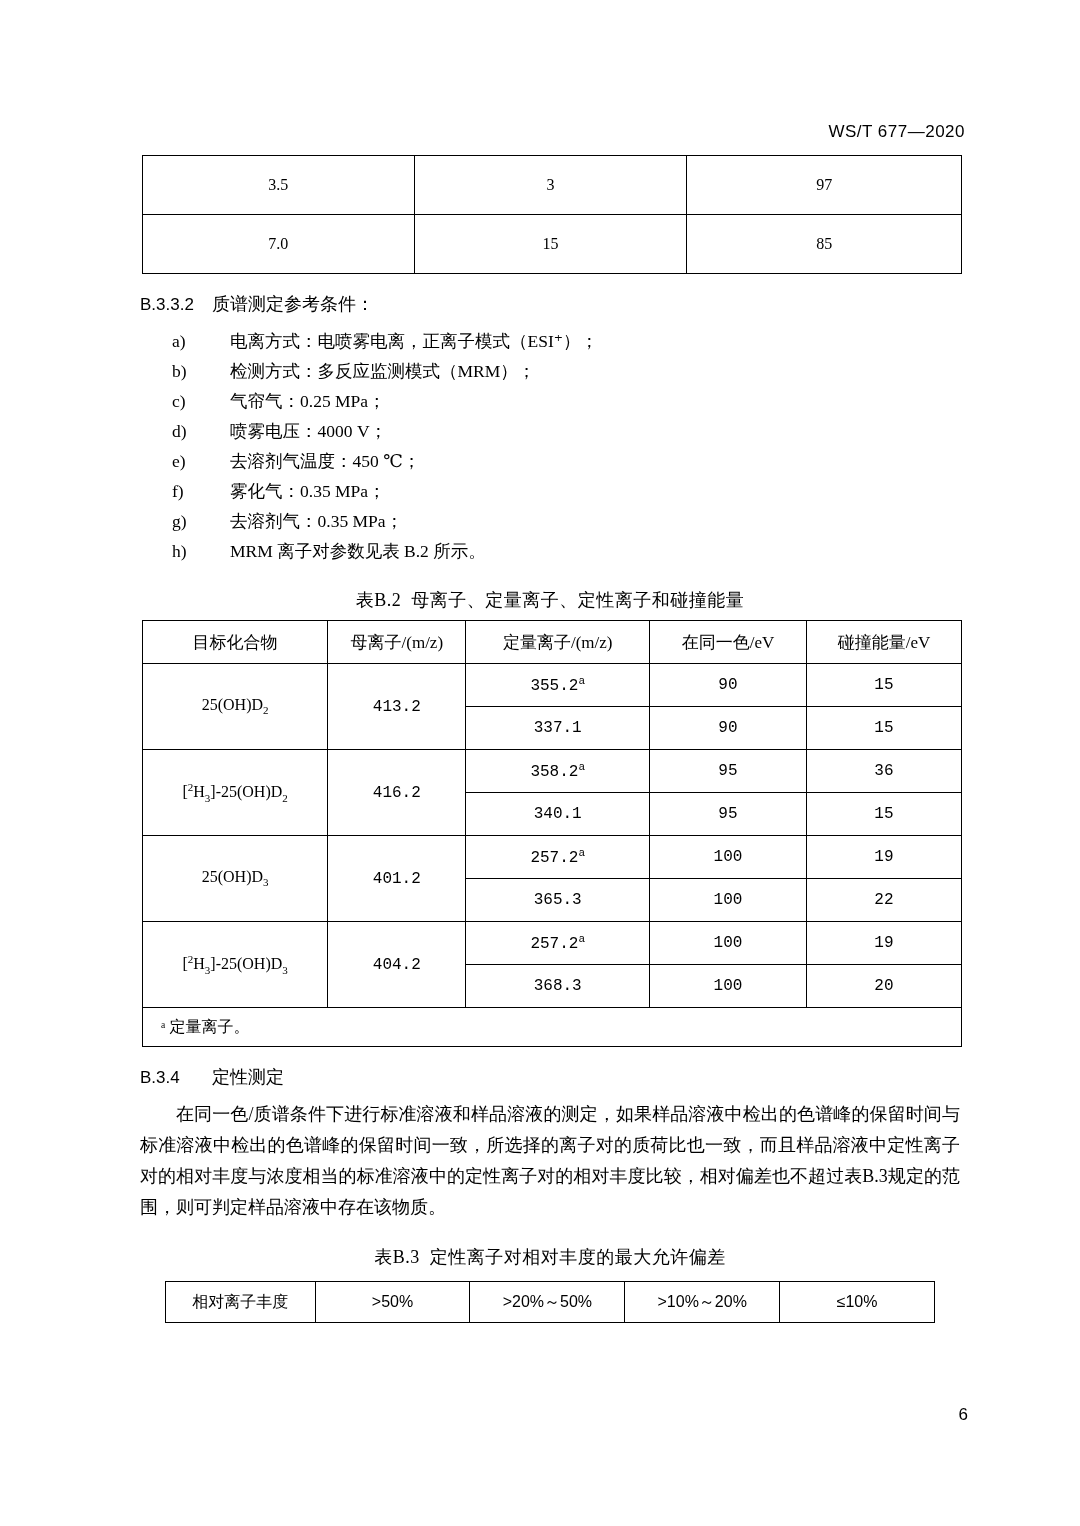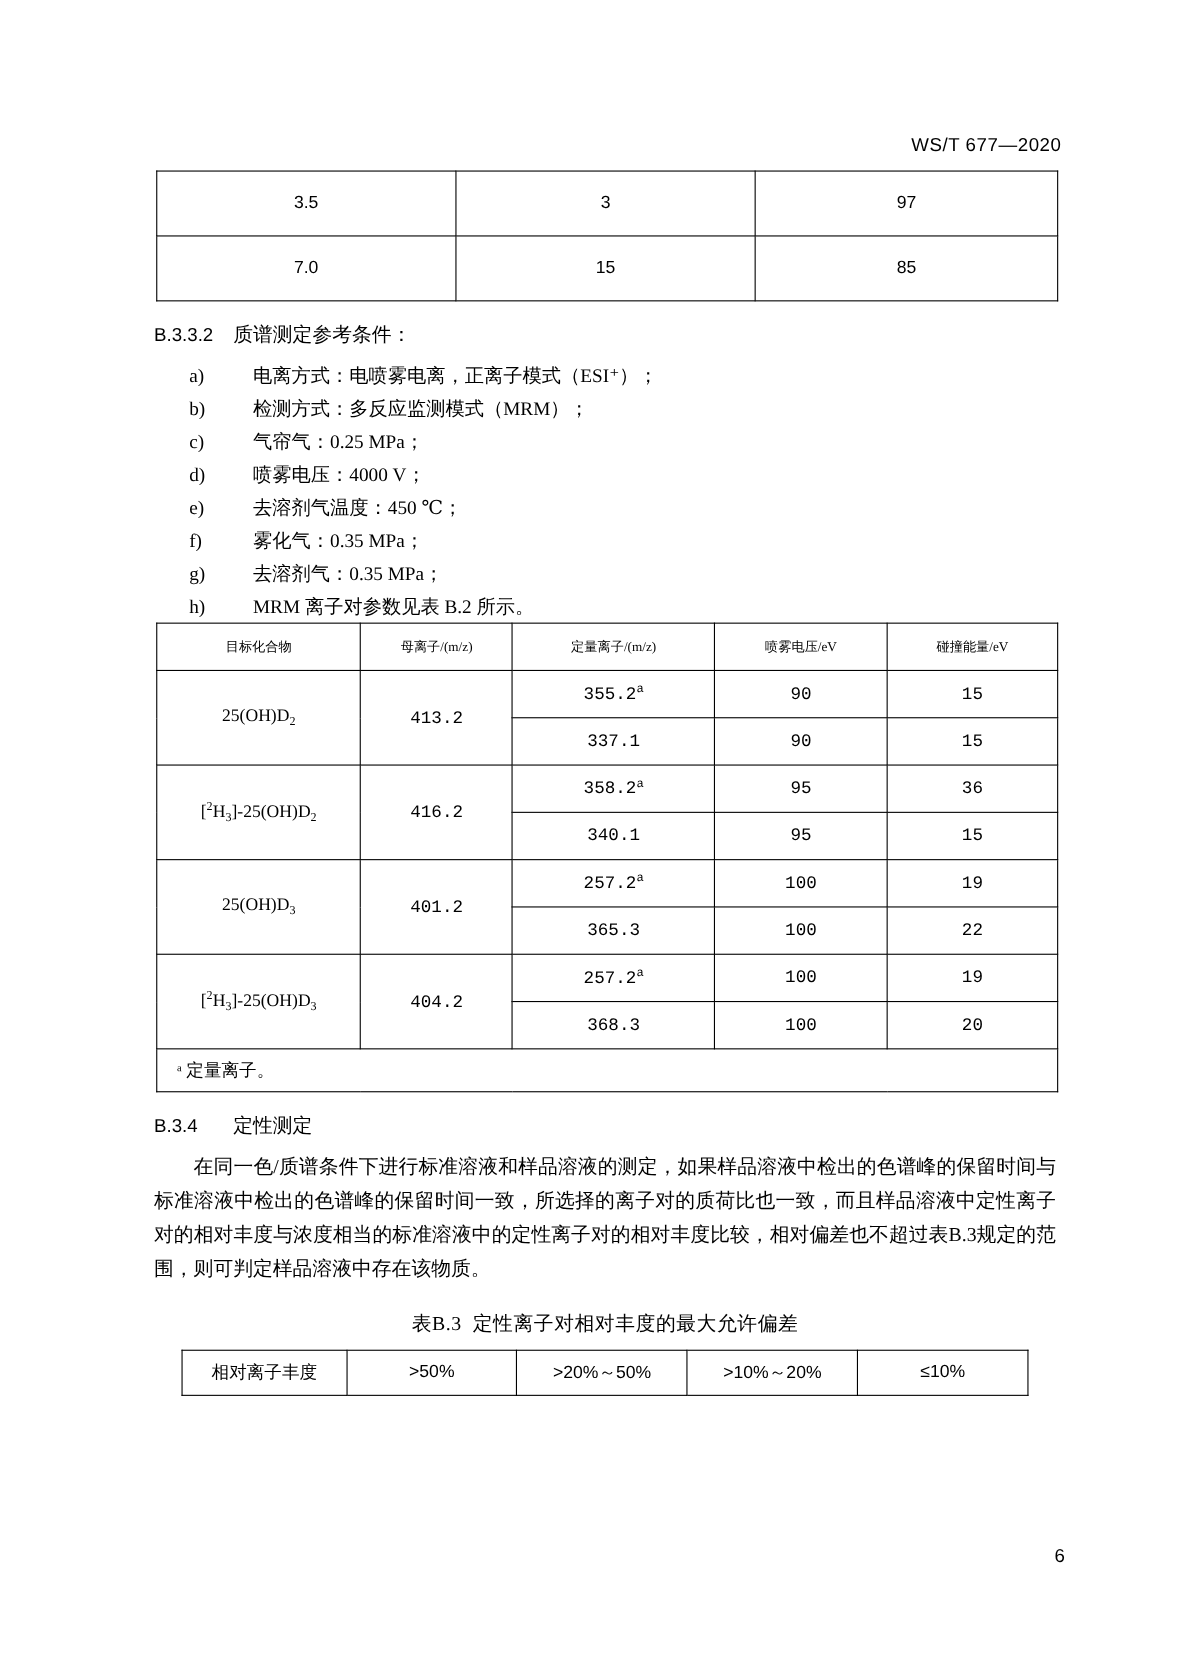--- a/index.html
+++ b/index.html
@@ -50,21 +50,21 @@
     padding: 0;
   }
 
   
   .grad-table {
     width: 820px;
     margin-left: 2px;
   }
   .grad-table td {
     height: 58px;
-    font-family: Liberation Sans, sans-serif;
+    font-family: Liberation Serif, serif;
     font-size: 16px;
   }
   .grad-table td:nth-child(1) { width: 272px; }
   .grad-table td:nth-child(2) { width: 273px; }
   .grad-table td:nth-child(3) { width: 275px; }
 
   
   .sec-head {
     font-size: 18px;
     margin: 18px 0 10px 0;
@@ -106,21 +106,21 @@
   }
   .caption .cap-num { font-family: "Liberation Serif", serif; }
 
   
   .mrm-table {
     width: 820px;
     margin-left: 2px;
   }
   .mrm-table th {
     height: 42px;
-    font-size: 12px;
+    font-size: 17px;
   }
   .mrm-table td {
     height: 42px;
     font-size: 16px;
     font-family: Liberation Mono, monospace;
   }
   .mrm-table td.cmp {
     font-family: "Liberation Serif", serif;
     font-size: 16px;
   }
@@ -233,28 +233,31 @@
         <li>
           <span class="lab">g)</span>
           <span class="body">去溶剂气：0.35 MPa；</span>
         </li>
         <li>
           <span class="lab">h)</span>
           <span class="body">MRM 离子对参数见表 B.2 所示。</span>
         </li>
       </ol>
 
+    <div class="caption">
+      <span class="cap-num">表B.2</span>&nbsp;&nbsp;<span>母离子、定量离子、定性离子和碰撞能量</span>
+    </div>
 
     <table class="mrm-table">
       <thead id="mrm-head">
           <tr>
             <th>目标化合物</th>
             <th class="c2">母离子/(m/z)</th>
             <th class="c3">定量离子/(m/z)</th>
-            <th class="c4">喷雾电压/eV</th>
+            <th class="c4">在同一色/eV</th>
             <th class="c5">碰撞能量/eV</th>
           </tr>
         </thead>
       <tbody id="mrm-body">
           <tr>
             <td rowspan="2" class="cmp">25(OH)D<sub>2</sub></td>
             <td rowspan="2" class="c2">413.2</td>
             <td class="c3">355.2<sup class="ann">a</sup></td>
             <td class="c4">90</td>
             <td class="c5">15</td>

